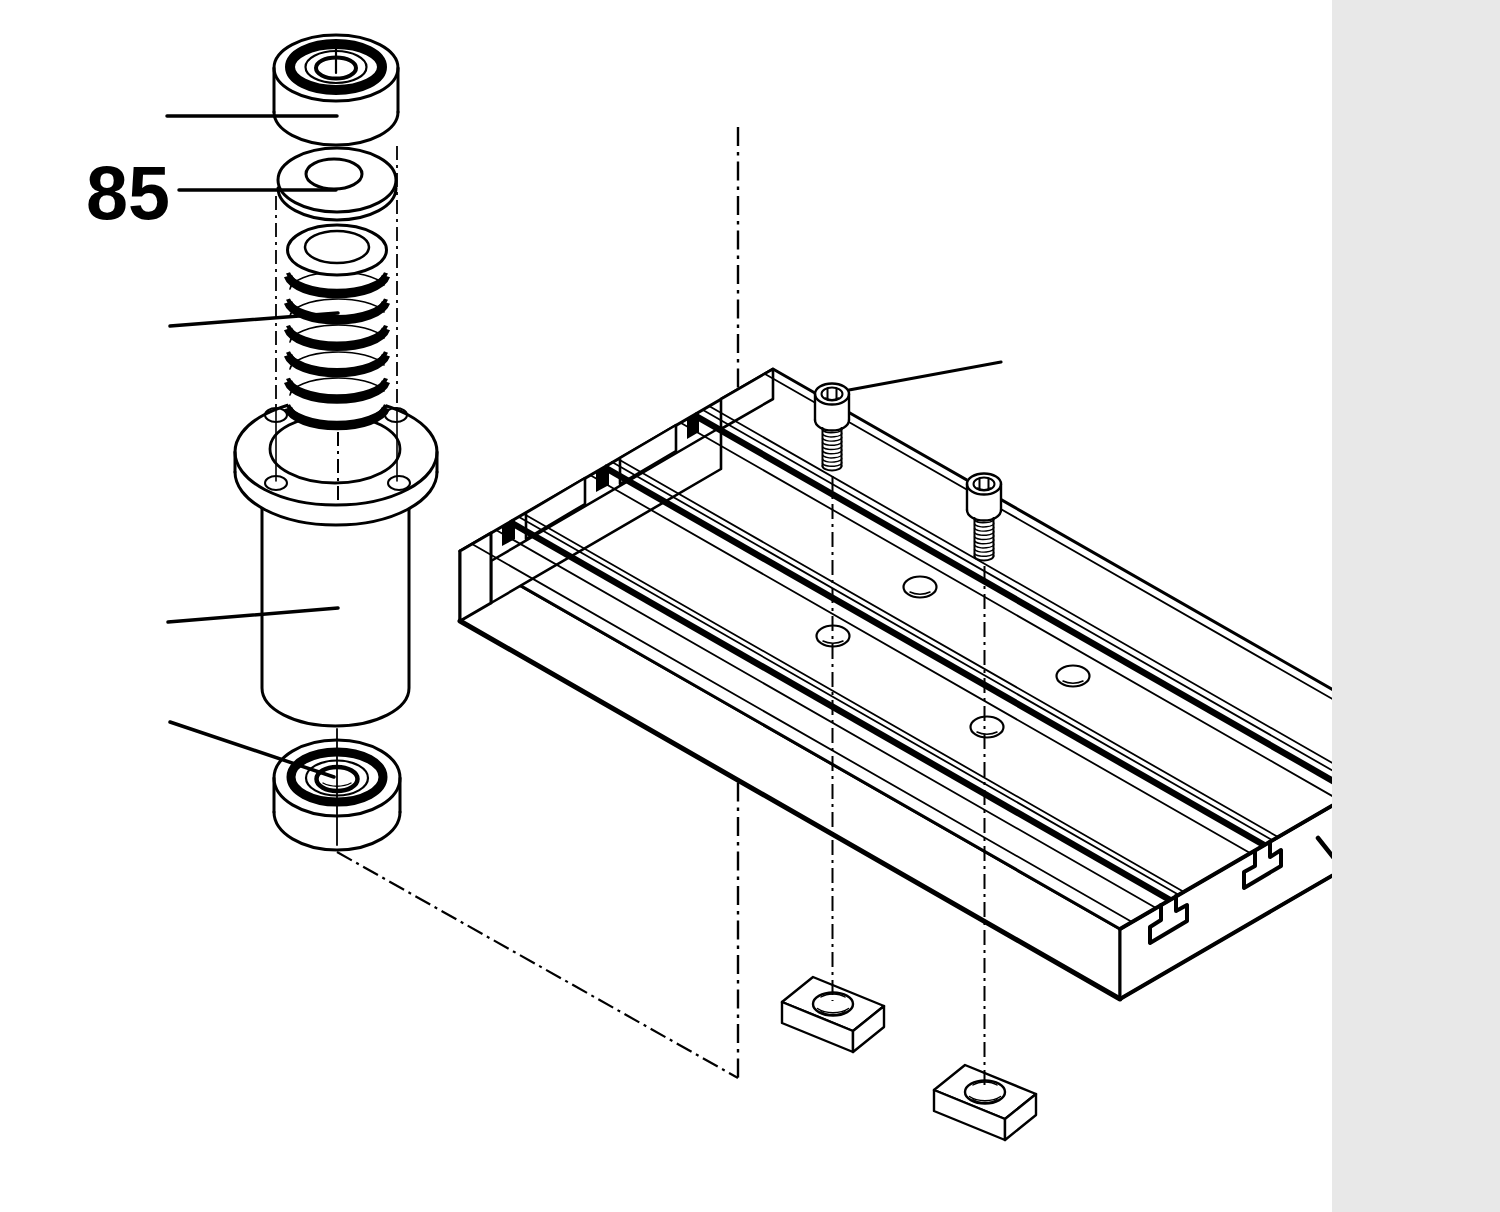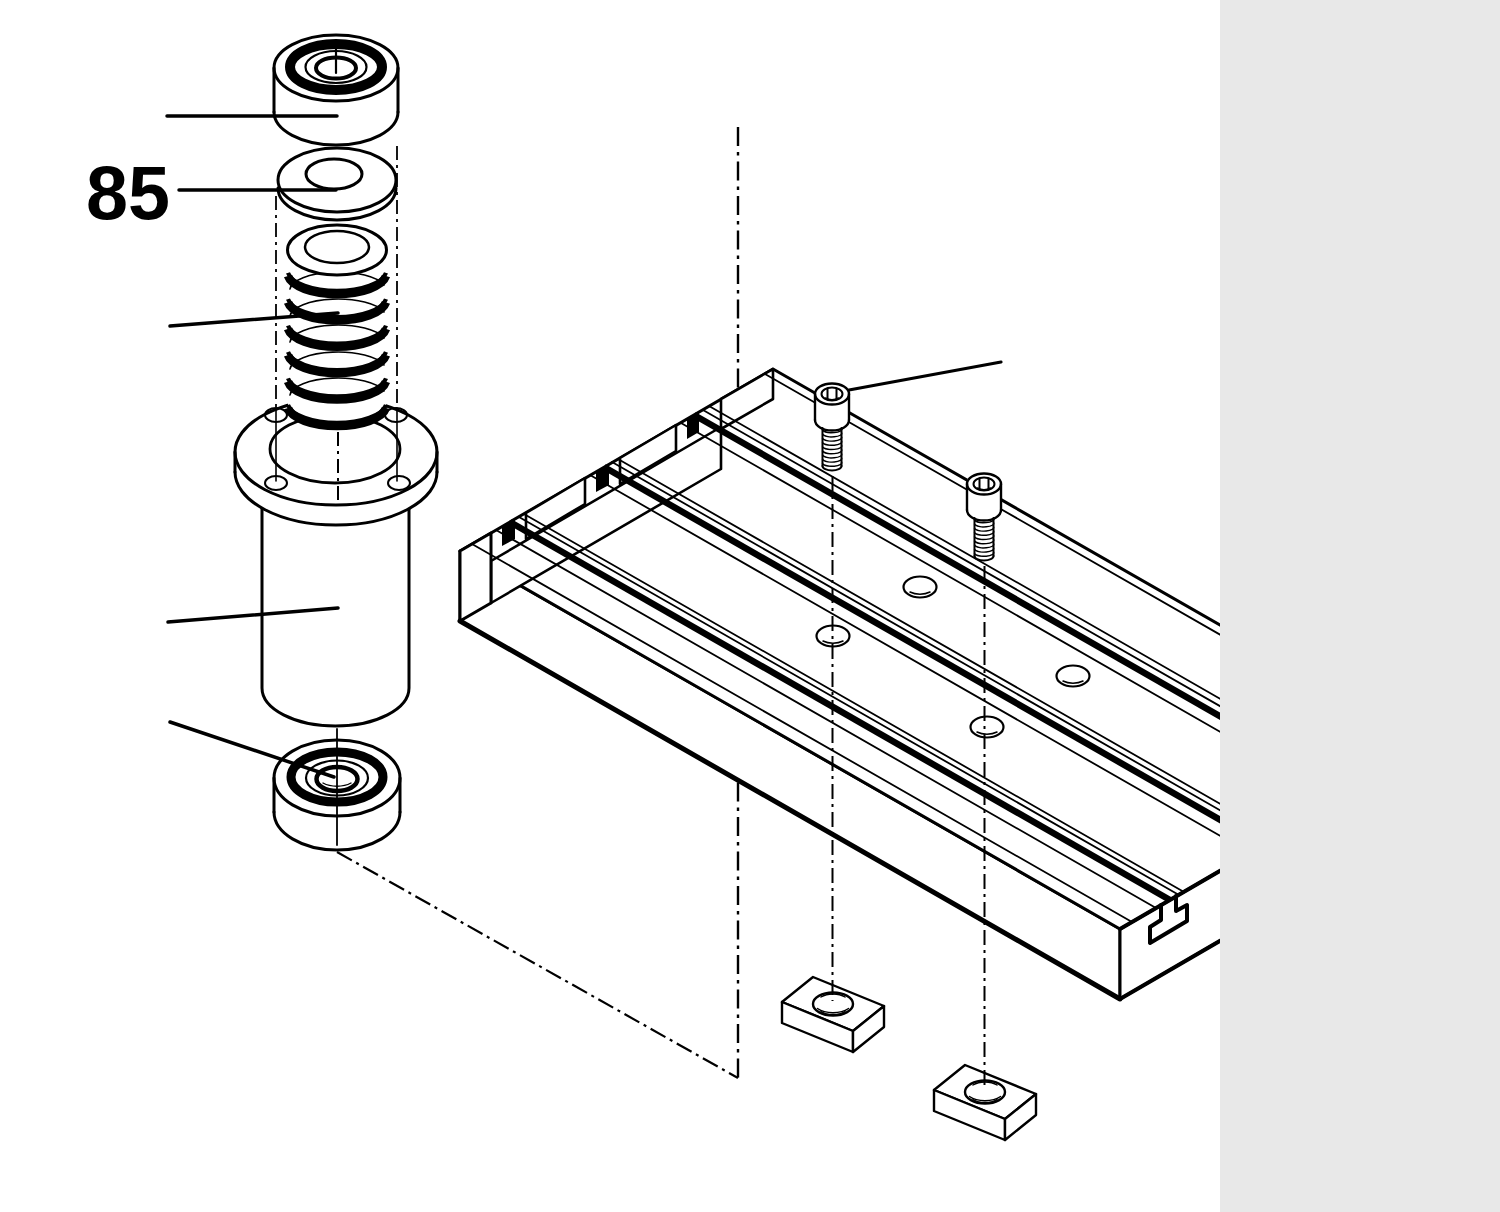--- a/index.html
+++ b/index.html
@@ -1,16 +1,16 @@
 <!DOCTYPE html>
 <html style="--bg: #ffffff; --ink: #000000;"><head>
 <meta charset="utf-8">
 <style>
   html,body{margin:0;padding:0;background:#e8e8e8;}
-  .stage{position:relative;width:1220px;height:1212px;background:var(--bg,#ffffff);overflow:hidden;}
+  .stage{position:relative;width:1332px;height:1212px;background:var(--bg,#ffffff);overflow:hidden;}
   svg{display:block;}
   .ln{fill:none;stroke:var(--ink,#000);stroke-linecap:round;stroke-linejoin:round;}
   .sq{stroke-linecap:butt;}
   .fw{fill:#ffffff;stroke:var(--ink,#000);stroke-linejoin:round;}
   .fwn{fill:#ffffff;stroke:none;}
   .fb{fill:var(--ink,#000);stroke:none;}
   .callout{font-family:"Liberation Sans","DejaVu Sans",sans-serif;font-weight:700;font-size:76px;fill:var(--ink,#000);}
 </style>
 </head>
 <body>

